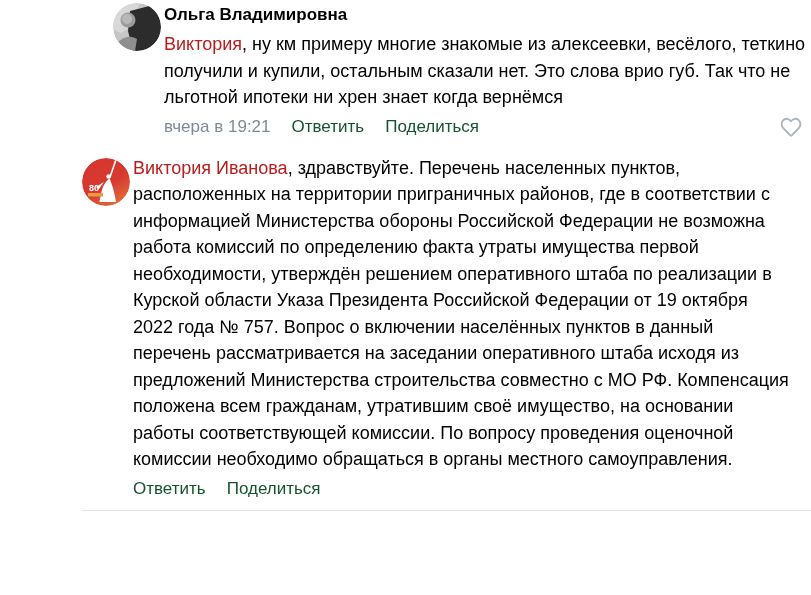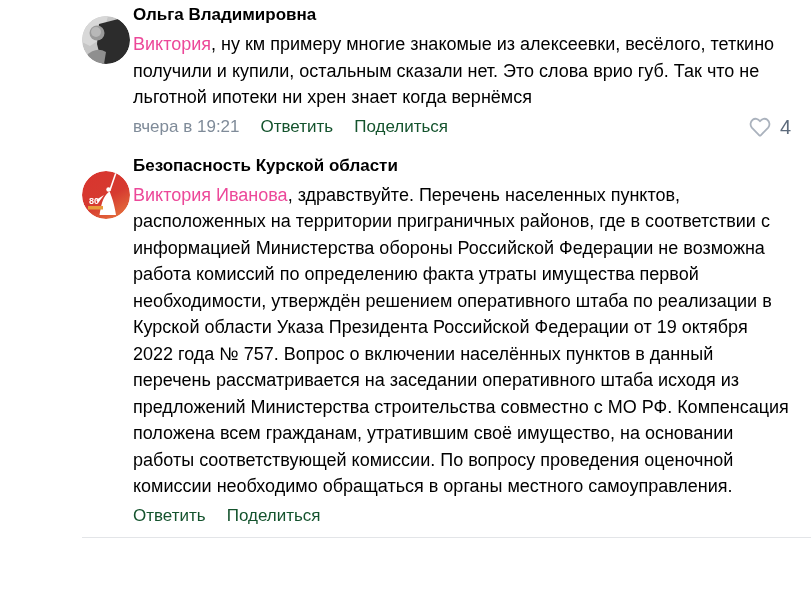--- a/index.html
+++ b/index.html
@@ -6,40 +6,40 @@
   body {
     width: 811px; height: 595px;
     background: #ffffff;
     font-family: "Liberation Sans", "DejaVu Sans", sans-serif;
     overflow: hidden;
     -webkit-font-smoothing: antialiased;
   }
   .page { position: relative; width: 811px; height: 595px; }
 
   .comment { position: relative; padding-left: 133px; }
-  .comment-1 { padding-top: 4px; }
+  .comment-1 { padding-top: 4px; margin-left: 31px; }
   .comment-2 { margin-top: 16px; }
 
   .avatar {
-    position: absolute; left: 82px; top: 16px;
+    position: absolute; left: 82px; top: 3px;
     width: 48px; height: 48px; border-radius: 50%;
     overflow: hidden; cursor: pointer;
   }
   .avatar svg { display: block; }
 
   .author {
     font-size: 17px; font-weight: 700; color: #000;
     line-height: 22px; margin-bottom: 5px;
     width: 658px; cursor: pointer;
   }
   .text {
     font-size: 18px; line-height: 26.5px; color: #000;
     width: 658px; letter-spacing: 0;
   }
-  .mention { color: #ec4899; text-decoration: none; cursor: pointer; }
+  .mention { color: #b91c1c; text-decoration: none; cursor: pointer; }
 
   .meta {
     display: flex; align-items: center; gap: 21px;
     margin-top: 4px; font-size: 17px; line-height: 24px;
     width: 658px;
   }
   .time { color: #7f8b99; cursor: pointer; }
   .action { color: #14532d; text-decoration: none; cursor: pointer; }
 
   .likes {
@@ -115,21 +115,20 @@
 
           <path d="M27.5 20.5 C23 23.5 20.5 29 19 36 C18.3 39.5 17.8 42 17.5 44 L34 44 C33 38 31.5 31 29.5 25.5 C28.9 23.7 28.2 21.8 27.5 20.5 Z" fill="#ffffff"></path>
           <path d="M22 24 L14 29 L16.5 31.5 Z" fill="#ffffff"></path>
 
           <text x="7" y="33" font-size="9" font-weight="bold" fill="#ffffff" font-family="Liberation Sans, DejaVu Sans, sans-serif">80</text>
           <rect x="6" y="35" width="15" height="3.5" fill="#e89b3c"></rect>
         </g>
       </svg>
     </div>
     <div class="content">
-      <div class="author">Безопасность Курской области</div>
       <div class="text"><a class="mention">Виктория Иванова</a><span>, здравствуйте. Перечень населенных пунктов, расположенных на территории приграничных районов, где в соответствии с информацией Министерства обороны Российской Федерации не возможна работа комиссий по определению факта утраты имущества первой необходимости, утверждён решением оперативного штаба по реализации в Курской области Указа Президента Российской Федерации от 19 октября 2022 года № 757. Вопрос о включении населённых пунктов в данный перечень рассматривается на заседании оперативного штаба исходя из предложений Министерства строительства совместно с МО РФ. Компенсация положена всем гражданам, утратившим своё имущество, на основании работы соответствующей комиссии. По вопросу проведения оценочной комиссии необходимо обращаться в органы местного самоуправления.</span></div>
       <div class="meta">
         <a class="action">Ответить</a>
         <a class="action">Поделиться</a>
       </div>
     </div>
   </div>
 
   <div class="divider"></div>
 

